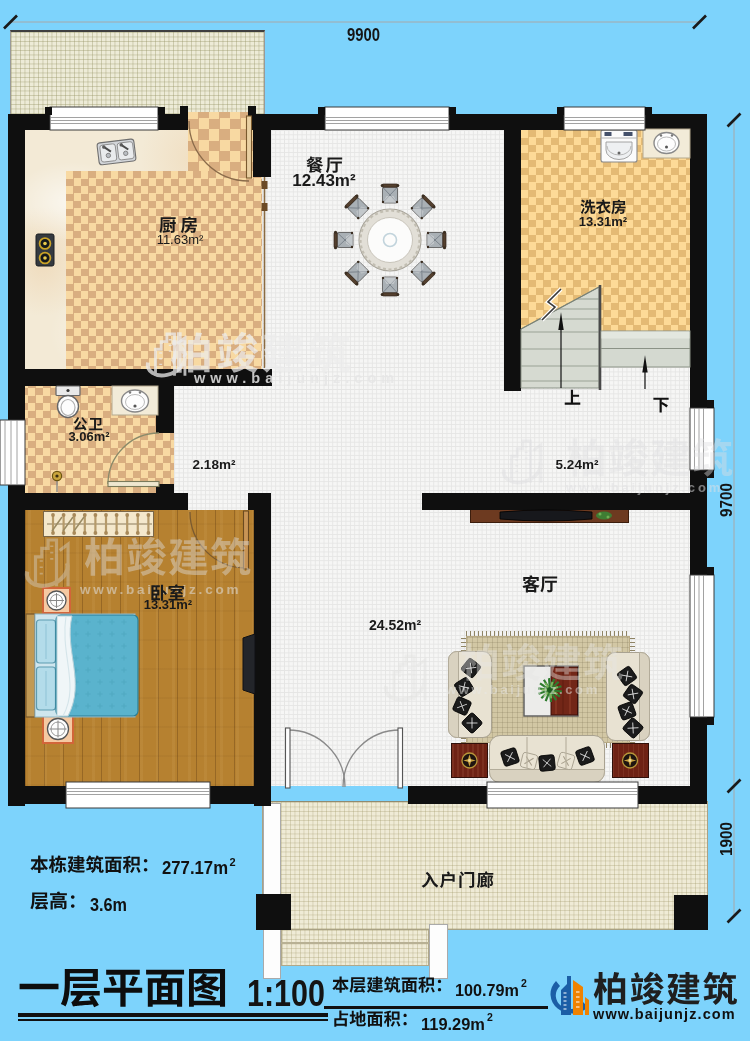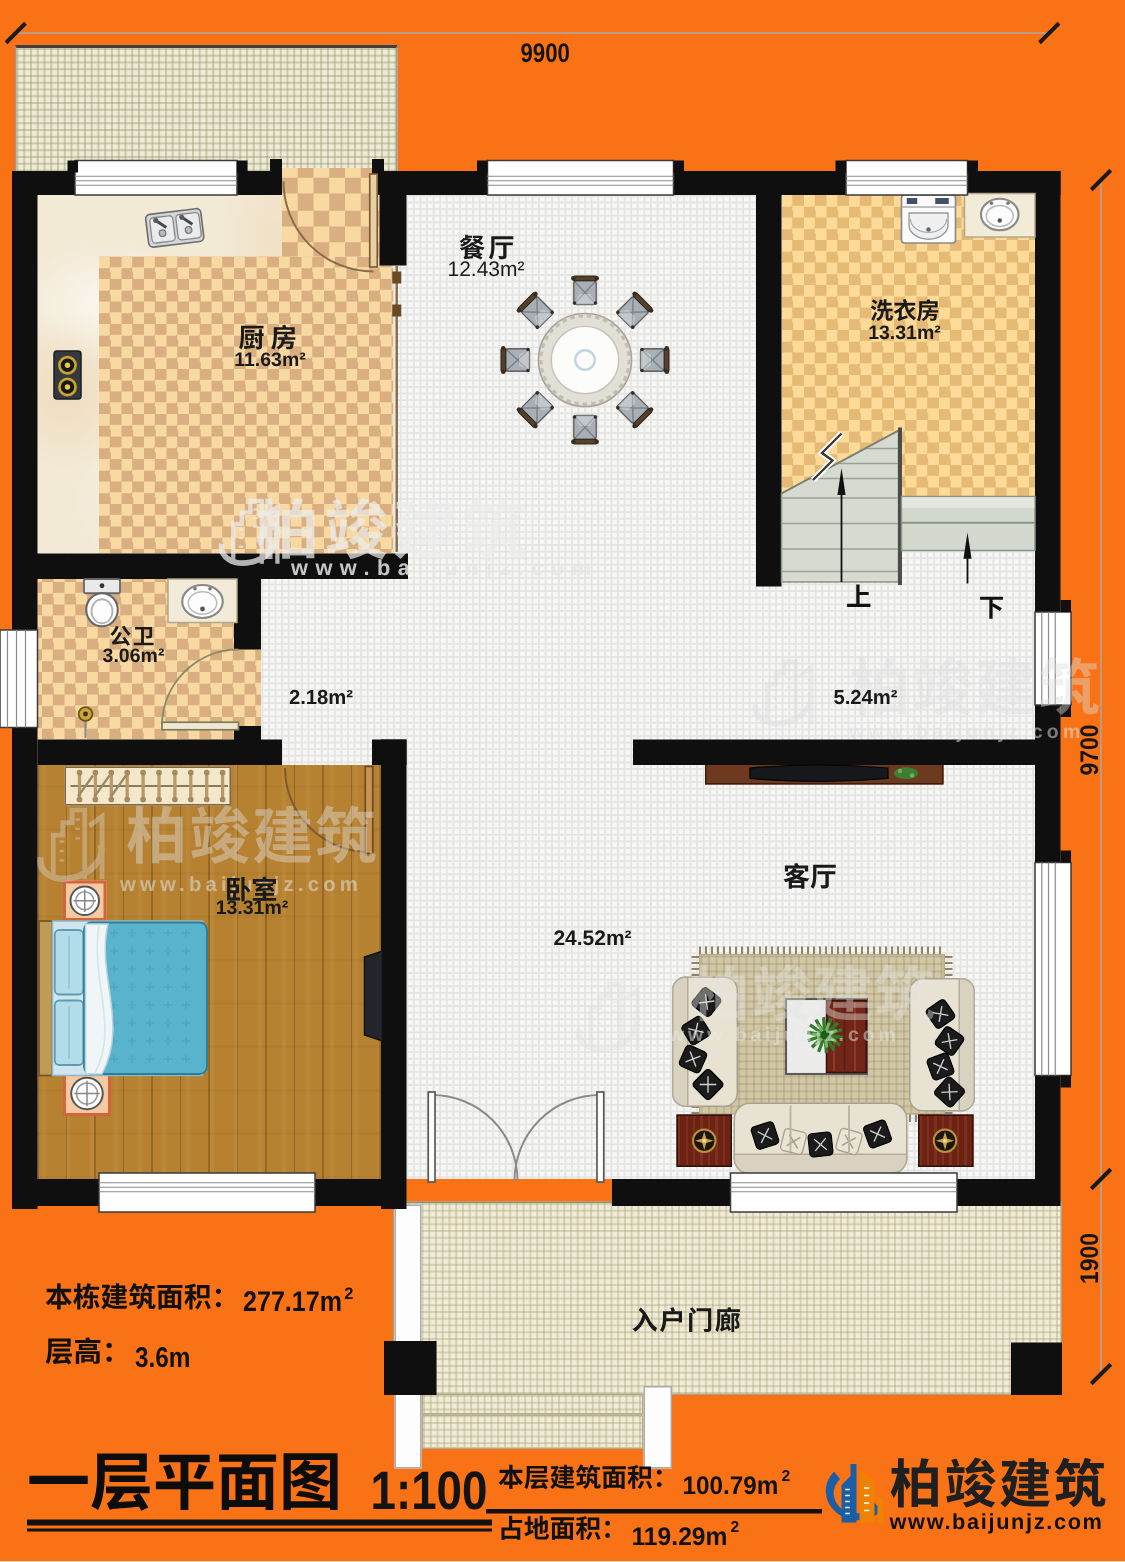--- a/index.html
+++ b/index.html
@@ -1,15 +1,15 @@
 <!DOCTYPE html>
 <html><head><meta charset="utf-8">
 <style>
 html,body{margin:0;padding:0;background:#fff}
-#page{position:relative;width:750px;height:1041px;overflow:hidden;background:#f97316;font-family:"Liberation Sans",sans-serif}
+#page{position:relative;width:750px;height:1041px;overflow:hidden;background:#7dd3fc;font-family:"Liberation Sans",sans-serif}
 #page div{position:absolute;box-sizing:border-box}
 .w{background:#0f0f0f}
 .grid{background-color:#f6f6f5;background-image:linear-gradient(#e5e5e4 1px,transparent 1px),linear-gradient(90deg,#e5e5e4 1px,transparent 1px);background-size:4.4px 4.4px}
 .terrace{background-color:#edebd7;background-image:linear-gradient(rgba(150,148,100,.4) 1px,transparent 1px),linear-gradient(90deg,rgba(150,148,100,.4) 1px,transparent 1px);background-size:4.5px 4.5px}
 .porch{background-color:#efebd6;background-image:linear-gradient(rgba(165,155,110,.35) 1px,transparent 1px),linear-gradient(90deg,rgba(165,155,110,.35) 1px,transparent 1px);background-size:4.5px 4.5px}
 .wstrip{background:#fdfdfd;border:1px solid #aaa}
 .cream{background:#f3ead6;background-image:radial-gradient(ellipse 60px 40px at 20% 30%,rgba(255,255,255,.6),transparent),radial-gradient(ellipse 45px 55px at 8% 55%,rgba(234,198,152,.4),transparent),radial-gradient(ellipse 50px 60px at 70% 12%,rgba(236,204,160,.35),transparent),radial-gradient(ellipse 70px 50px at 40% 85%,rgba(255,255,255,.5),transparent),radial-gradient(ellipse 40px 60px at 90% 70%,rgba(234,200,155,.3),transparent)}
 .check{background:repeating-conic-gradient(#d9ae80 0 25%,#f8d9a2 0 50%);background-size:15px 15px}
 .check2{background:repeating-conic-gradient(#e4ba74 0 25%,#fdda97 0 50%);background-size:15px 15px}
 .wood{background-color:#b68130;background-image:repeating-linear-gradient(90deg,rgba(70,38,8,.28) 0 1px,transparent 1px 19px),repeating-linear-gradient(90deg,rgba(255,225,170,.07) 3px 6px,transparent 6px 19px),repeating-linear-gradient(0deg,rgba(80,45,10,.05) 0 2px,transparent 2px 29px)}
@@ -802,23 +802,23 @@
 </g>
 
 <use href="#u67cf" transform="translate(593.0,971.0) scale(0.03500)" fill="#1f1f1f"></use>
       <use href="#u7ae3" transform="translate(629.5,971.0) scale(0.03500)" fill="#1f1f1f"></use>
       <use href="#u5efa" transform="translate(666.0,971.0) scale(0.03500)" fill="#1f1f1f"></use>
       <use href="#u7b51" transform="translate(702.5,971.0) scale(0.03500)" fill="#1f1f1f"></use>
 
 <text x="593" y="1019" font-family="Liberation Sans" font-size="14.5" font-weight="bold" letter-spacing="1.1" fill="#101010">www.baijunjz.com</text>
 </svg>
 
-<div class="lab" style="left:120px;top:232.94px;width:120px;font-size:13px;font-weight:bold;color:#1a1a1a;">11.63m²</div>
-
-<div class="lab" style="left:264px;top:171.94px;width:120px;font-size:14px;font-weight:normal;color:#1a1a1a;">12.43m²</div>
+<div class="lab" style="left:120px;top:232.94px;width:120px;font-size:13px;font-weight:normal;color:#1a1a1a;">11.63m²</div>
+
+<div class="lab" style="left:264px;top:171.94px;width:120px;font-size:17px;font-weight:bold;color:#1a1a1a;">12.43m²</div>
 
 <div class="lab" style="left:543px;top:214.94px;width:120px;font-size:13px;font-weight:bold;color:#1a1a1a;">13.31m²</div>
 
 <div class="lab" style="left:29px;top:429.87px;width:120px;font-size:13px;font-weight:bold;color:#1a1a1a;">3.06m²</div>
 
 <div class="lab" style="left:108px;top:597.94px;width:120px;font-size:13px;font-weight:bold;color:#1a1a1a;">13.31m²</div>
 
 <div class="lab" style="left:154px;top:457.63px;width:120px;font-size:13.5px;font-weight:bold;color:#1a1a1a;">2.18m²</div>
 
 <div class="lab" style="left:517px;top:457.63px;width:120px;font-size:13.5px;font-weight:bold;color:#1a1a1a;">5.24m²</div>

